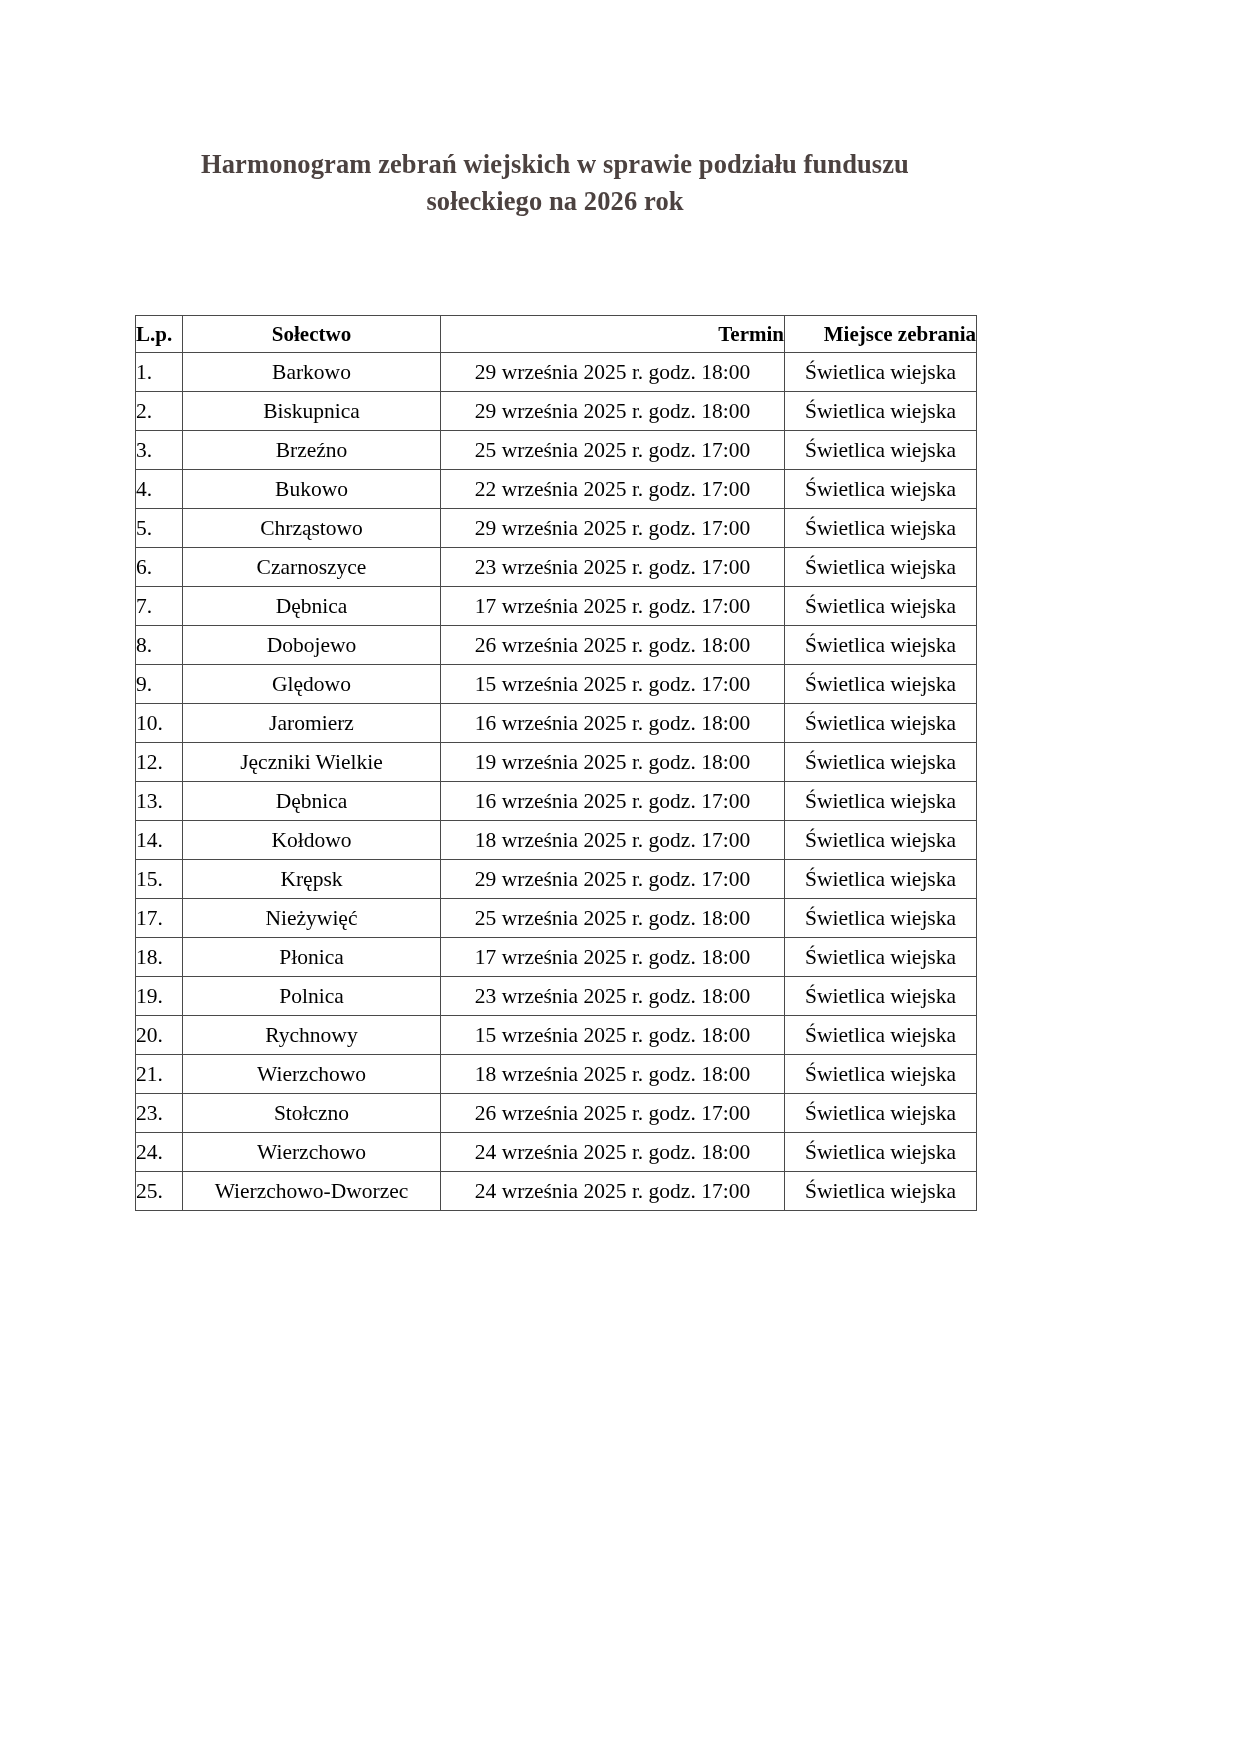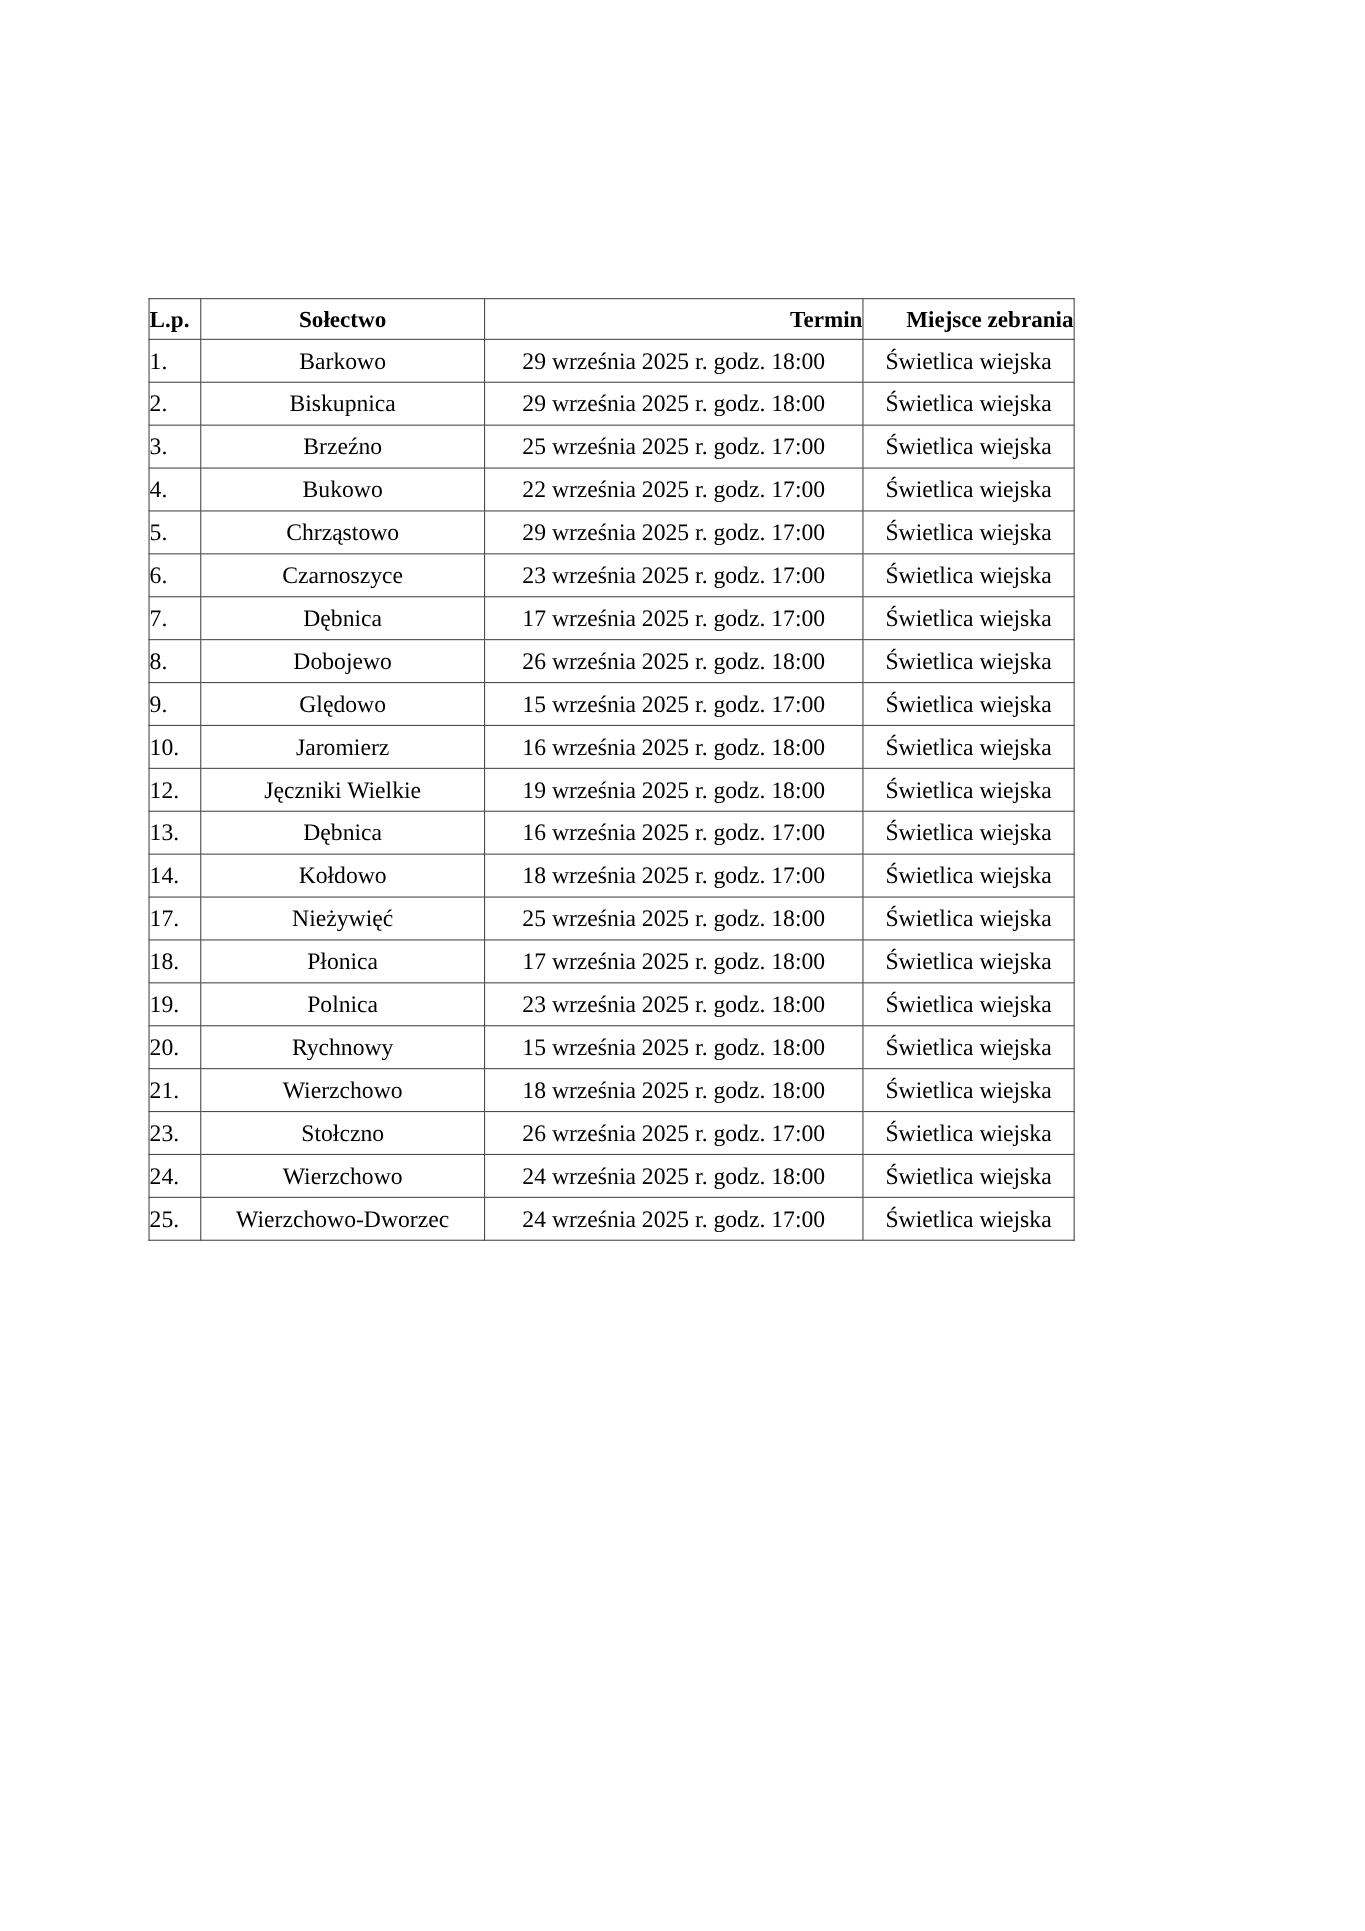--- a/index.html
+++ b/index.html
@@ -49,20 +49,21 @@
     left: 135px;
     top: 271px;
     width: 841px;
   }
 
   table.schedule {
     border-collapse: collapse;
     width: 841px;
     table-layout: fixed;
     font-size: 21px;
+    margin-top: 44px;
   }
 
   table.schedule col.c-lp    { width: 47px; }
   table.schedule col.c-sol   { width: 258px; }
   table.schedule col.c-term  { width: 344px; }
   table.schedule col.c-place { width: 192px; }
 
   table.schedule th,
   table.schedule td {
     border: 1px solid #4a4a4a;
@@ -122,20 +123,24 @@
 
   tr.tall td { height: 62px; }
   tr.tall td.lp { vertical-align: middle; padding-top: 0; }
   tr.tall td.term { vertical-align: middle; padding-bottom: 0; }
 </style>
 </head>
 <body>
 
 <div class="page">
 
+  <h1 class="doc-title">
+    <span class="line">Harmonogram zebrań wiejskich w sprawie podziału funduszu</span>
+    <span class="line">sołeckiego na 2026 rok</span>
+  </h1>
 
   <div class="table-wrap">
     <table class="schedule">
       <colgroup>
         <col class="c-lp">
         <col class="c-sol">
         <col class="c-term">
         <col class="c-place">
       </colgroup>
       <thead>
@@ -219,20 +224,26 @@
             <td class="term">16 września 2025 r. godz. 17:00</td>
             <td class="place">Świetlica wiejska</td>
           </tr>
           <tr>
             <td class="lp">14.</td>
             <td class="sol">Kołdowo</td>
             <td class="term">18 września 2025 r. godz. 17:00</td>
             <td class="place">Świetlica wiejska</td>
           </tr>
           <tr>
+            <td class="lp">15.</td>
+            <td class="sol">Krępsk</td>
+            <td class="term">29 września 2025 r. godz. 17:00</td>
+            <td class="place">Świetlica wiejska</td>
+          </tr>
+          <tr>
             <td class="lp">17.</td>
             <td class="sol">Nieżywięć</td>
             <td class="term">25 września 2025 r. godz. 18:00</td>
             <td class="place">Świetlica wiejska</td>
           </tr>
           <tr>
             <td class="lp">18.</td>
             <td class="sol">Płonica</td>
             <td class="term">17 września 2025 r. godz. 18:00</td>
             <td class="place">Świetlica wiejska</td>

